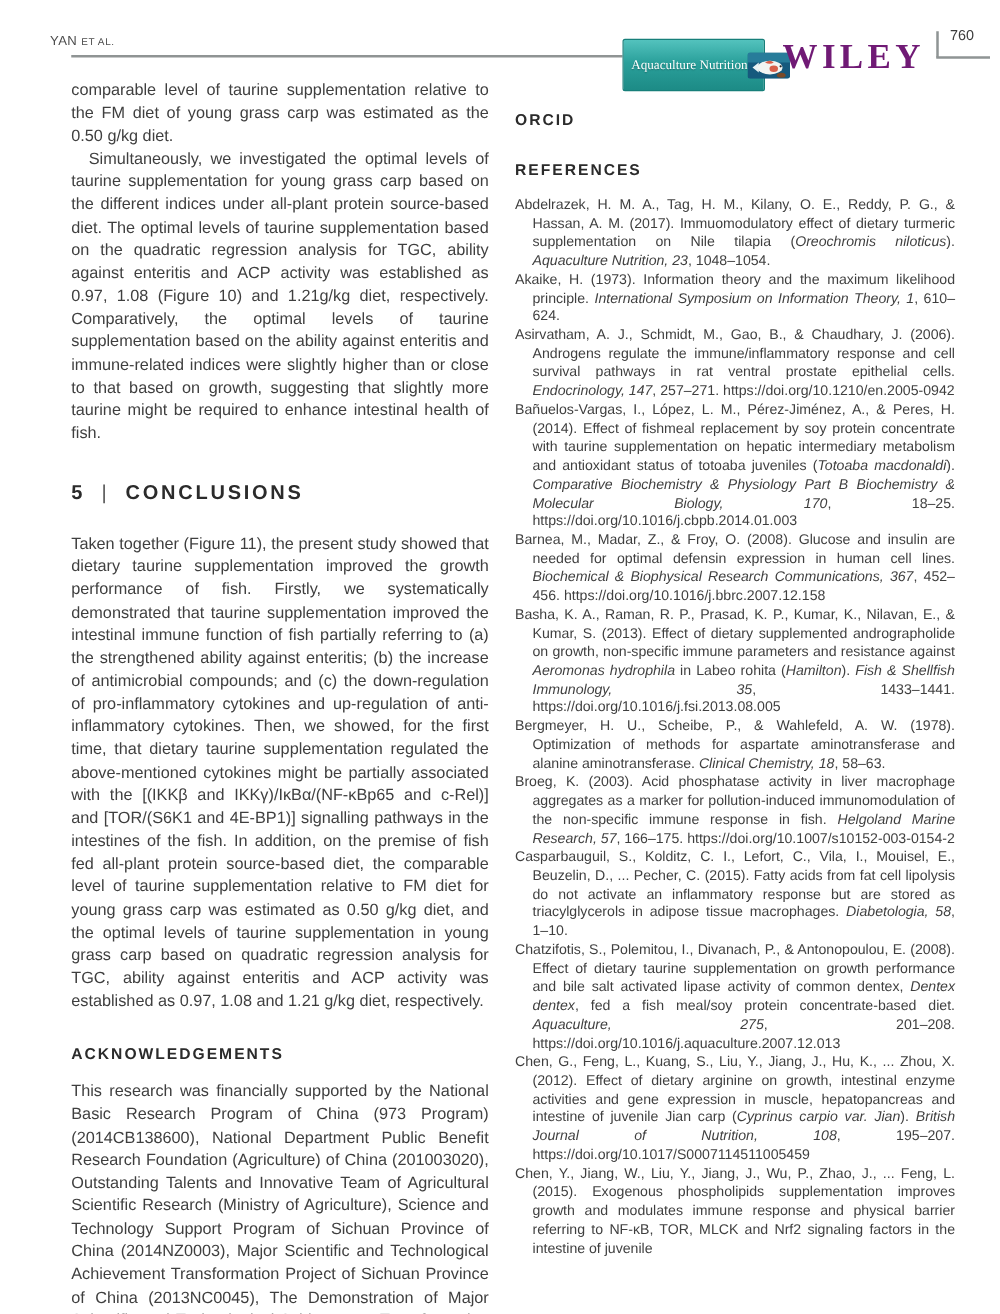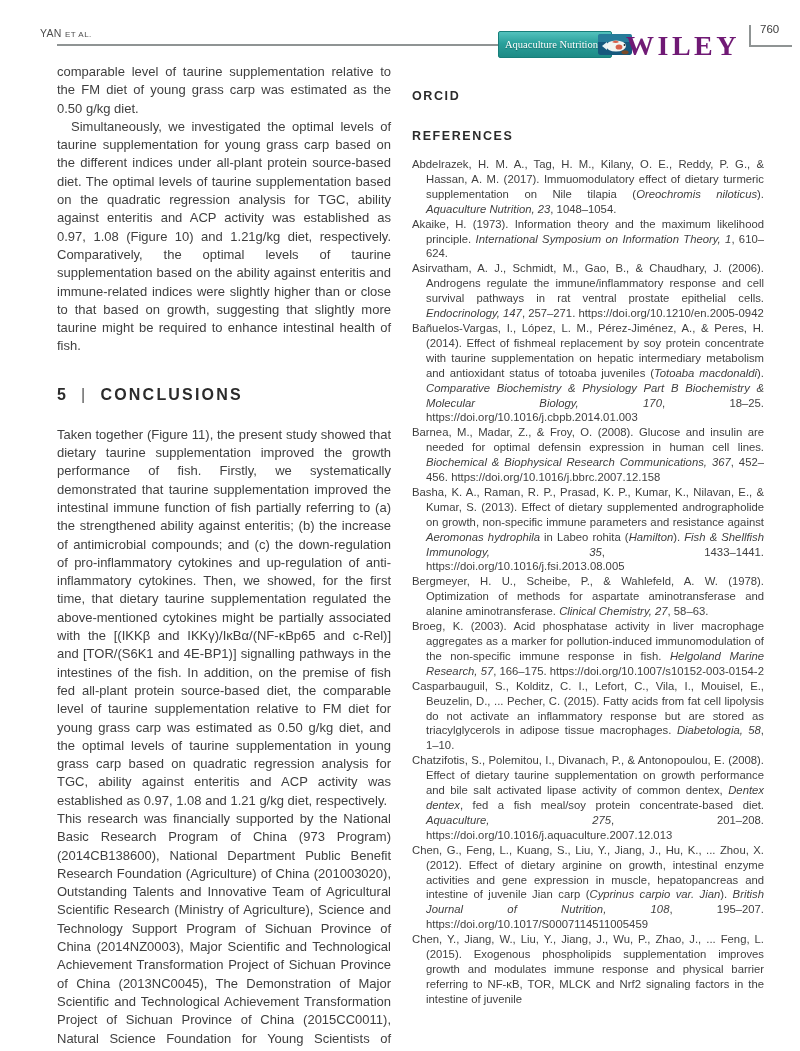--- a/index.html
+++ b/index.html
@@ -10,21 +10,21 @@
   }
   
   .running-head { position:absolute; left:40px; top:27px; color:#4d4d4d; font-size:10.5px; letter-spacing:0.3px; }
   .running-head .suffix { font-size:8px; letter-spacing:0.5px; text-transform:uppercase; }
   .rule-left  { position:absolute; left:57px; top:44px; width:441px; height:2px; background:#8f9494; }
   .rule-dash  { position:absolute; left:612px; top:44px; width:10px; height:2px; background:#8f9494; }
   .rule-right { position:absolute; left:749px; top:45px; width:43px; height:2px; background:#8f9494; }
   .vbar       { position:absolute; left:749px; top:25px; width:1.5px; height:21px; background:#8f9494; }
   .pageno     { position:absolute; left:760px; top:23px; font-size:11.5px; color:#3c3c3c; }
   .badge {
-    position:absolute; left:498px; top:31px; width:114px; height:27px;
+    position:absolute; left:498px; top:31px; width:114px; height:42px;
     background:linear-gradient(180deg,#53c2bd 0%, #2aa09b 45%, #1d8b86 100%);
     border:1px solid #177f7a; border-radius:2px; box-sizing:border-box;
     display:flex; align-items:center; justify-content:space-between; padding:0 3px 0 6px;
   }
   .badge-text { color:#ffffff; font-family:"Liberation Serif","DejaVu Serif",serif; font-size:10.5px; white-space:nowrap; text-shadow:0 1px 1px rgba(0,40,40,.4); }
   .badge-fish { width:34px; height:21px; border-radius:2px; flex:0 0 auto; }
   .wiley {
     position:absolute; left:626px; top:30px; font-family:"Liberation Serif","DejaVu Serif",serif;
     font-size:28px; font-weight:600; letter-spacing:3.5px; color:#701a75;
   }
@@ -83,36 +83,37 @@
   <div class="wiley">WILEY</div>
 
   <div class="col col-left">
     <p class="body-text">comparable level of taurine supplementation relative to the FM diet of young grass carp was estimated as the 0.50 g/kg diet.</p>
     <p class="body-text indent">Simultaneously, we investigated the optimal levels of taurine supplementation for young grass carp based on the different indices under all-plant protein source-based diet. The optimal levels of taurine supplementation based on the quadratic regression analysis for TGC, ability against enteritis and ACP activity was established as 0.97, 1.08 (Figure 10) and 1.21g/kg diet, respectively. Comparatively, the optimal levels of taurine supplementation based on the ability against enteritis and immune-related indices were slightly higher than or close to that based on growth, suggesting that slightly more taurine might be required to enhance intestinal health of fish.</p>
 
     <h2 class="section"><span>5</span><span class="pipe">|</span><span>CONCLUSIONS</span></h2>
 
     <p class="body-text">Taken together (Figure 11), the present study showed that dietary taurine supplementation improved the growth performance of fish. Firstly, we systematically demonstrated that taurine supplementation improved the intestinal immune function of fish partially referring to (a) the strengthened ability against enteritis; (b) the increase of antimicrobial compounds; and (c) the down-regulation of pro-inflammatory cytokines and up-regulation of anti-inflammatory cytokines. Then, we showed, for the first time, that dietary taurine supplementation regulated the above-mentioned cytokines might be partially associated with the [(IKKβ and IKKγ)/IκBα/(NF-κBp65 and c-Rel)] and [TOR/(S6K1 and 4E-BP1)] signalling pathways in the intestines of the fish. In addition, on the premise of fish fed all-plant protein source-based diet, the comparable level of taurine supplementation relative to FM diet for young grass carp was estimated as 0.50 g/kg diet, and the optimal levels of taurine supplementation in young grass carp based on quadratic regression analysis for TGC, ability against enteritis and ACP activity was established as 0.97, 1.08 and 1.21 g/kg diet, respectively.</p>
 
+    <h3 class="sub">ACKNOWLEDGEMENTS</h3>
     <p class="body-text">This research was financially supported by the National Basic Research Program of China (973 Program) (2014CB138600), National Department Public Benefit Research Foundation (Agriculture) of China (201003020), Outstanding Talents and Innovative Team of Agricultural Scientific Research (Ministry of Agriculture), Science and Technology Support Program of Sichuan Province of China (2014NZ0003), Major Scientific and Technological Achievement Transformation Project of Sichuan Province of China (2013NC0045), The Demonstration of Major Scientific and Technological Achievement Transformation Project of Sichuan Province of China (2015CC0011), Natural Science Foundation for Young Scientists of Sichuan Province (2014JQ0007) and Foundation of Sichuan Youth Science and Technology Innovation Research Team (2017TD0002). Supported by the Earmarked Fund for China Agriculture Research System (CARS-45), the Key Fund Project of Sichuan Provincial Department of Education (16ZA0022) and the 111 project (D17015).</p>
   </div>
 
   <div class="col col-right">
 
     <h3 class="sub">ORCID</h3>
 
     <h3 class="sub">REFERENCES</h3>
     <div class="refs">
         <div class="ref"><span>Abdelrazek, H. M. A., Tag, H. M., Kilany, O. E., Reddy, P. G., &amp; Hassan, A. M. (2017). Immuomodulatory effect of dietary turmeric supplementation on Nile tilapia (</span><em>Oreochromis niloticus</em><span>). </span><em>Aquaculture Nutrition, 23</em><span>, 1048–1054.</span></div>
         <div class="ref"><span>Akaike, H. (1973). Information theory and the maximum likelihood principle. </span><em>International Symposium on Information Theory, 1</em><span>, 610–624.</span></div>
         <div class="ref"><span>Asirvatham, A. J., Schmidt, M., Gao, B., &amp; Chaudhary, J. (2006). Androgens regulate the immune/inflammatory response and cell survival pathways in rat ventral prostate epithelial cells. </span><em>Endocrinology, 147</em><span>, 257–271. https://doi.org/10.1210/en.2005-0942</span></div>
         <div class="ref"><span>Bañuelos-Vargas, I., López, L. M., Pérez-Jiménez, A., &amp; Peres, H. (2014). Effect of fishmeal replacement by soy protein concentrate with taurine supplementation on hepatic intermediary metabolism and antioxidant status of totoaba juveniles (</span><em>Totoaba macdonaldi</em><span>). </span><em>Comparative Biochemistry &amp; Physiology Part B Biochemistry &amp; Molecular Biology, 170</em><span>, 18–25. https://doi.org/10.1016/j.cbpb.2014.01.003</span></div>
         <div class="ref"><span>Barnea, M., Madar, Z., &amp; Froy, O. (2008). Glucose and insulin are needed for optimal defensin expression in human cell lines. </span><em>Biochemical &amp; Biophysical Research Communications, 367</em><span>, 452–456. https://doi.org/10.1016/j.bbrc.2007.12.158</span></div>
         <div class="ref"><span>Basha, K. A., Raman, R. P., Prasad, K. P., Kumar, K., Nilavan, E., &amp; Kumar, S. (2013). Effect of dietary supplemented andrographolide on growth, non-specific immune parameters and resistance against </span><em>Aeromonas hydrophila</em><span> in Labeo rohita (</span><em>Hamilton</em><span>). </span><em>Fish &amp; Shellfish Immunology, 35</em><span>, 1433–1441. https://doi.org/10.1016/j.fsi.2013.08.005</span></div>
-        <div class="ref"><span>Bergmeyer, H. U., Scheibe, P., &amp; Wahlefeld, A. W. (1978). Optimization of methods for aspartate aminotransferase and alanine aminotransferase. </span><em>Clinical Chemistry, 27</em><span>, 58–63.</span></div>
+        <div class="ref"><span>Bergmeyer, H. U., Scheibe, P., &amp; Wahlefeld, A. W. (1978). Optimization of methods for aspartate aminotransferase and alanine aminotransferase. </span><em>Clinical Chemistry, 18</em><span>, 58–63.</span></div>
         <div class="ref"><span>Broeg, K. (2003). Acid phosphatase activity in liver macrophage aggregates as a marker for pollution-induced immunomodulation of the non-specific immune response in fish. </span><em>Helgoland Marine Research, 57</em><span>, 166–175. https://doi.org/10.1007/s10152-003-0154-2</span></div>
         <div class="ref"><span>Casparbauguil, S., Kolditz, C. I., Lefort, C., Vila, I., Mouisel, E., Beuzelin, D., ... Pecher, C. (2015). Fatty acids from fat cell lipolysis do not activate an inflammatory response but are stored as triacylglycerols in adipose tissue macrophages. </span><em>Diabetologia, 58</em><span>, 1–10.</span></div>
         <div class="ref"><span>Chatzifotis, S., Polemitou, I., Divanach, P., &amp; Antonopoulou, E. (2008). Effect of dietary taurine supplementation on growth performance and bile salt activated lipase activity of common dentex, </span><em>Dentex dentex</em><span>, fed a fish meal/soy protein concentrate-based diet. </span><em>Aquaculture, 275</em><span>, 201–208. https://doi.org/10.1016/j.aquaculture.2007.12.013</span></div>
         <div class="ref"><span>Chen, G., Feng, L., Kuang, S., Liu, Y., Jiang, J., Hu, K., ... Zhou, X. (2012). Effect of dietary arginine on growth, intestinal enzyme activities and gene expression in muscle, hepatopancreas and intestine of juvenile Jian carp (</span><em>Cyprinus carpio var. Jian</em><span>). </span><em>British Journal of Nutrition, 108</em><span>, 195–207. https://doi.org/10.1017/S0007114511005459</span></div>
         <div class="ref"><span>Chen, Y., Jiang, W., Liu, Y., Jiang, J., Wu, P., Zhao, J., ... Feng, L. (2015). Exogenous phospholipids supplementation improves growth and modulates immune response and physical barrier referring to NF-κB, TOR, MLCK and Nrf2 signaling factors in the intestine of juvenile</span></div>
       </div>
   </div>
 
 </div>
 

